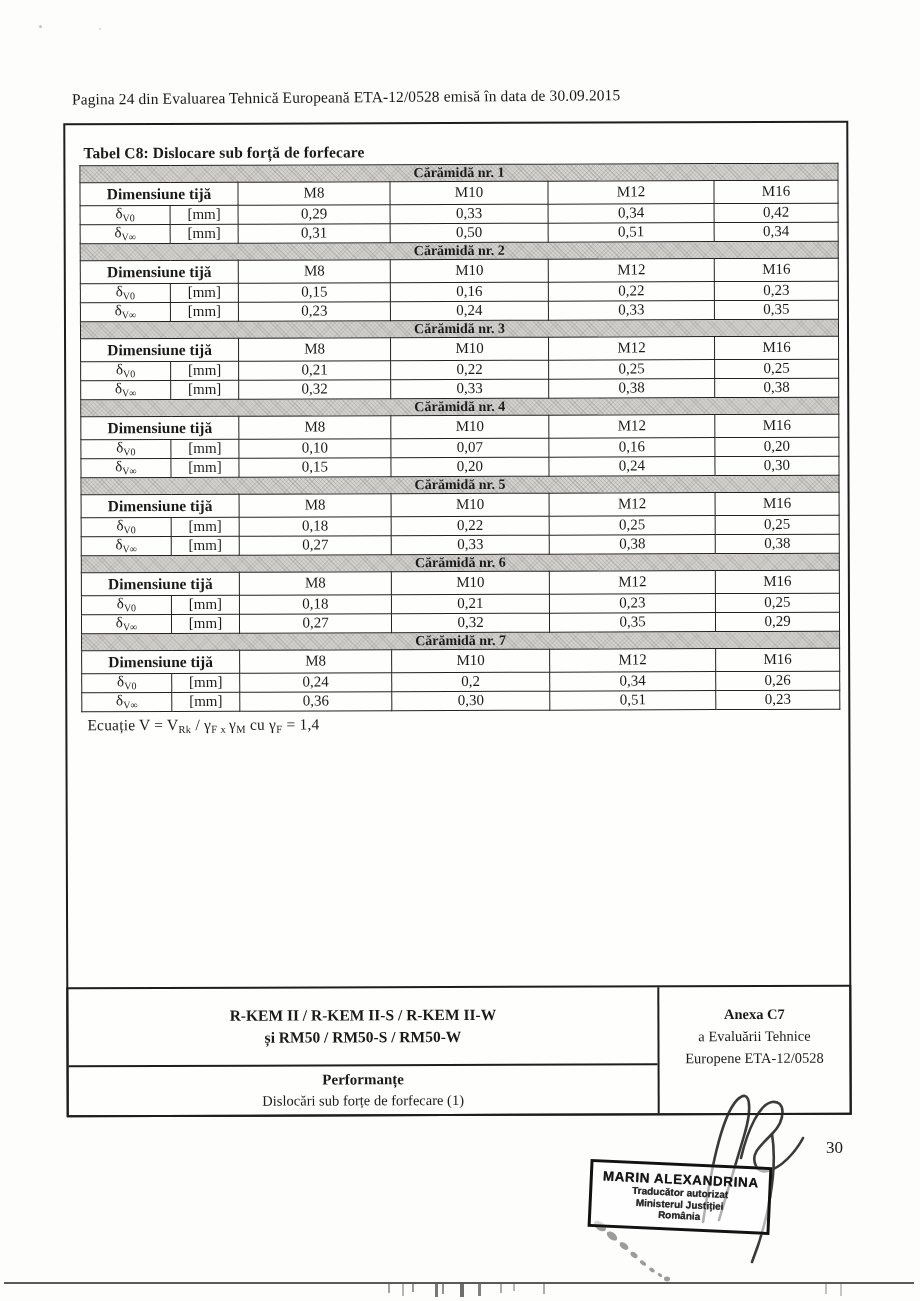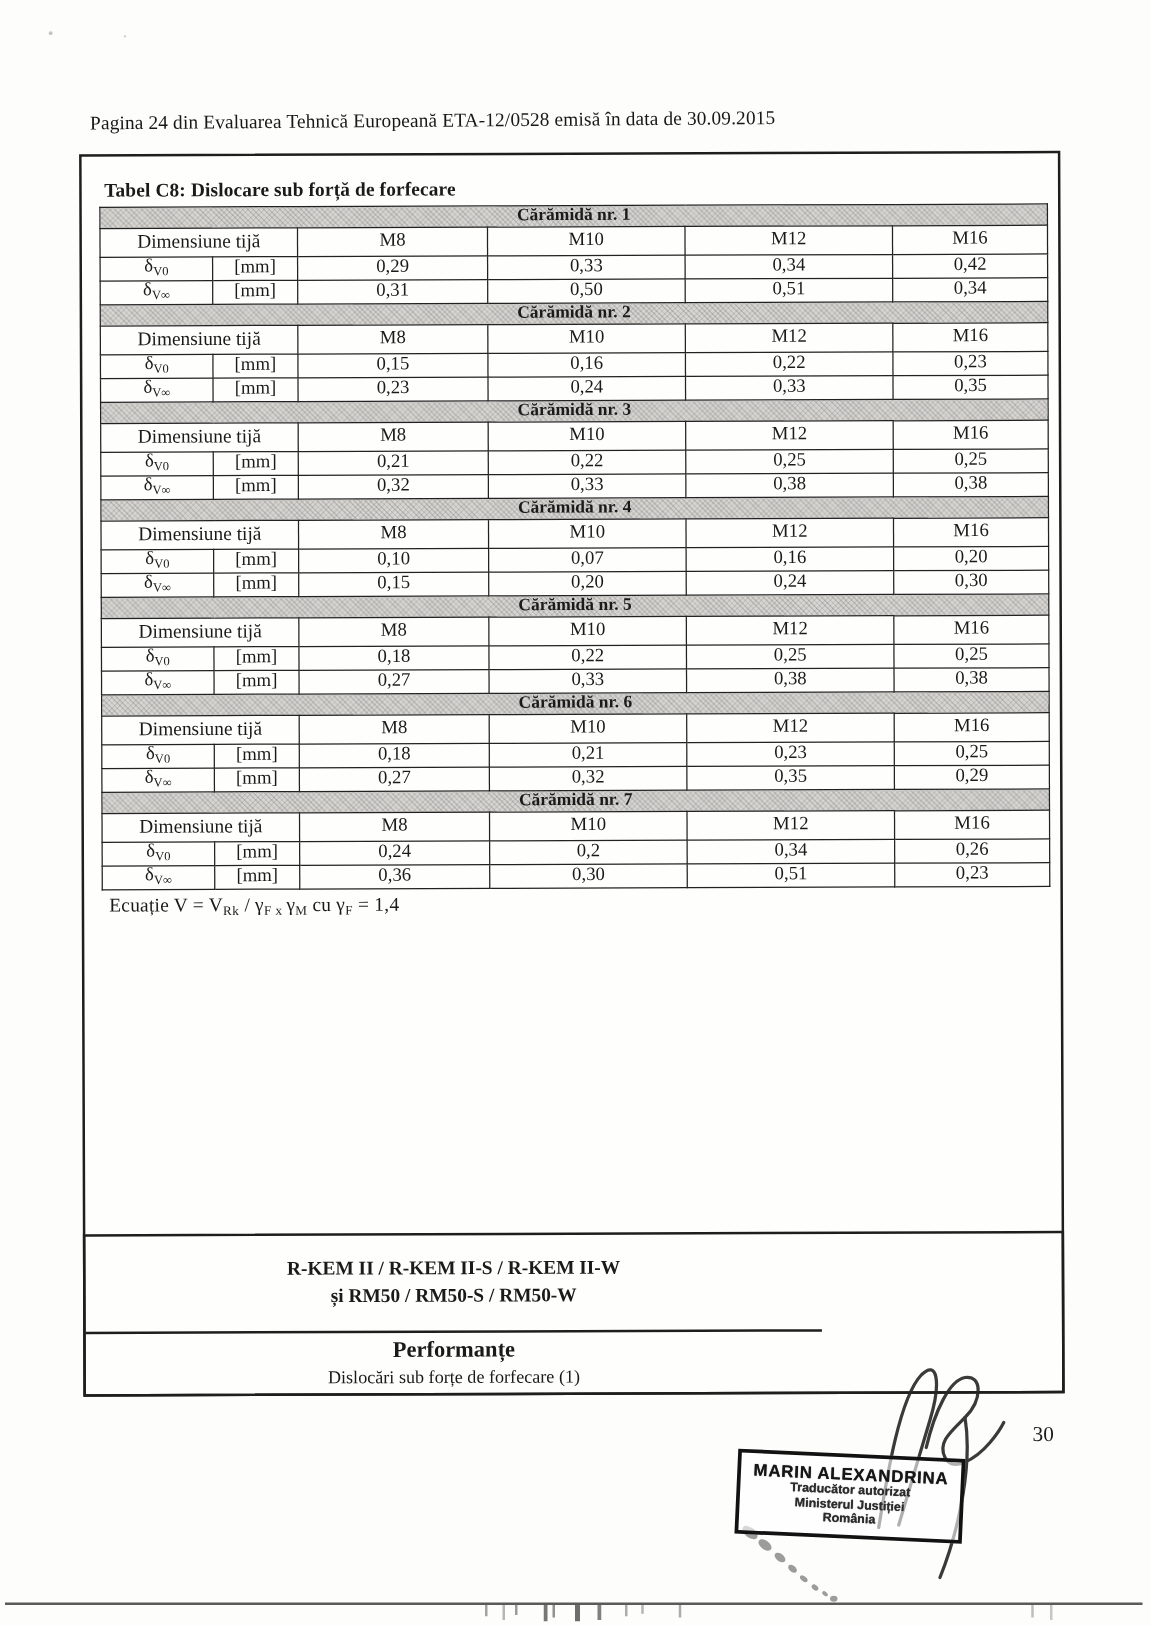--- a/index.html
+++ b/index.html
@@ -38,21 +38,21 @@
     padding:0;line-height:1.05;overflow:hidden;white-space:nowrap;
   }
   tr.band-row td{
     height:16px;font-size:14px;font-weight:bold;
     background-color:#d7d5d1;
     background-image:
       repeating-linear-gradient(45deg, rgba(110,110,110,.28) 0 1px, transparent 1px 3px),
       repeating-linear-gradient(-45deg, rgba(130,130,130,.22) 0 1px, transparent 1px 3px);
   }
   tr.head-row td{height:22px;font-size:15px;}
-  tr.head-row td.dim{font-weight:normal;font-size:15.5px;}
+  tr.head-row td.dim{font-weight:bold;font-size:15.5px;}
   tr.val-row td{height:18px;font-size:15px;}
   td.sym{font-size:14.5px;}
   td.sym sub{font-size:10px;vertical-align:-3px;}
 
   
   .equation{
     position:absolute;left:20px;top:591px;font-size:15.5px;letter-spacing:.2px;
   }
   .equation sub{font-size:10.5px;vertical-align:-3px;letter-spacing:.4px;}
 
@@ -63,21 +63,21 @@
   }
   .footer-left{width:589px;display:flex;flex-direction:column;}
   .footer-products{
     flex:1;display:flex;flex-direction:column;justify-content:center;align-items:center;
     border-bottom:2px solid #1e1e1e;font-weight:bold;font-size:15.5px;line-height:1.45;
   }
   .footer-perf{
     height:48px;display:flex;flex-direction:column;justify-content:center;align-items:center;
     line-height:1.4;
   }
-  .perf-title{font-weight:bold;font-size:18px;}
+  .perf-title{font-weight:bold;font-size:15px;}
   .perf-sub{font-size:14.5px;}
   .footer-right{
     flex:1;border-left:2px solid #1e1e1e;display:flex;flex-direction:column;
     justify-content:center;align-items:center;line-height:1.5;font-size:14.5px;
     padding-bottom:26px;text-align:center;
   }
   .annex-title{font-weight:bold;}
 
   
   .page-number{position:absolute;left:826px;top:1138px;font-size:17px;}
@@ -336,20 +336,25 @@
   <div class="footer">
     <div class="footer-left">
       <div class="footer-products">
         <div>R-KEM II / R-KEM II-S / R-KEM II-W</div>
         <div>și RM50 / RM50-S / RM50-W</div>
       </div>
       <div class="footer-perf">
         <div class="perf-title">Performanțe</div>
         <div class="perf-sub">Dislocări sub forțe de forfecare (1)</div>
       </div>
+    </div>
+    <div class="footer-right">
+      <div class="annex-title">Anexa C7</div>
+      <div>a Evaluării Tehnice</div>
+      <div>Europene ETA-12/0528</div>
     </div>
   </div>
 </div>
 
 <div class="page-number">30</div>
 
 <svg class="sig-svg" width="920" height="1301" viewBox="0 0 920 1301">
   <g fill="none" stroke="#262626" stroke-width="2.6" stroke-linecap="round" opacity="0.9">
     <path d="M 703 1222 C 710 1178 720 1118 737 1100 C 750 1087 753 1106 744 1136 C 736 1163 726 1196 719 1220"></path>
     <path d="M 741 1158 C 748 1128 760 1104 772 1102 C 786 1100 786 1120 772 1134 C 760 1146 750 1154 756 1166 C 762 1178 780 1168 792 1154 C 798 1147 801 1142 803 1138"></path>

